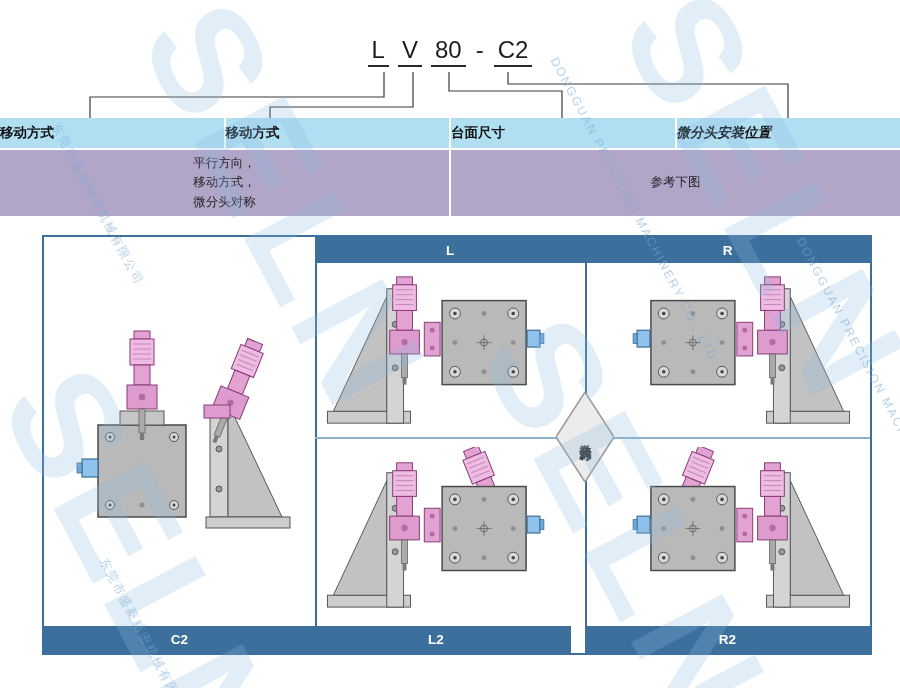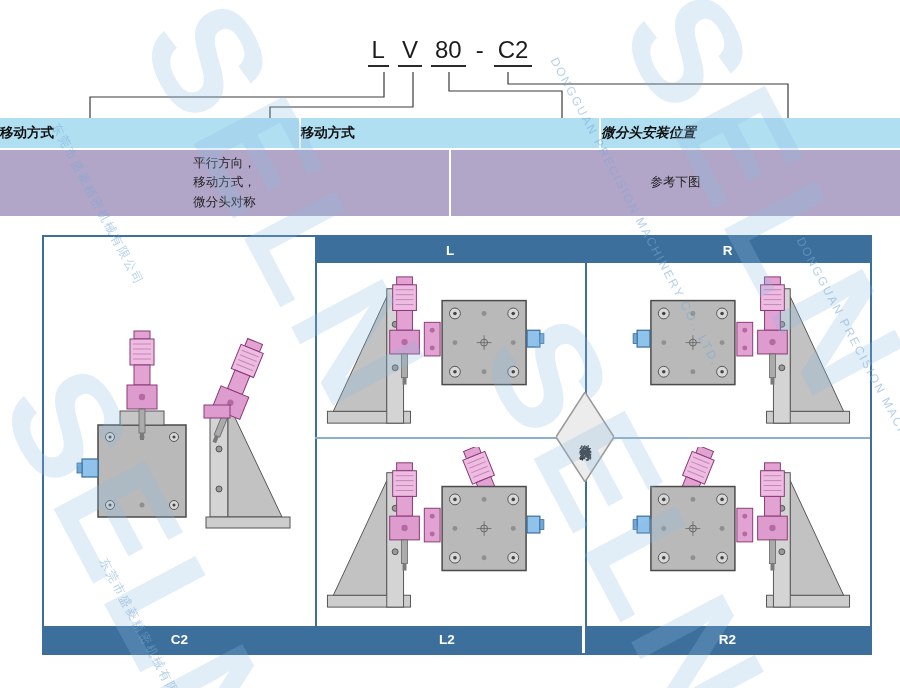--- a/index.html
+++ b/index.html
@@ -223,20 +223,21 @@
     <polyline points="413,72 413,107 270,107 270,118"></polyline>
     <polyline points="449,72 449,91 562,91 562,118"></polyline>
     <polyline points="508,72 508,84 788,84 788,118"></polyline>
   </g>
 </svg>
 
 <div class="spec-table">
   <div class="spec-header">
     <div class="cell">移动方式</div>
     <div class="cell">移动方式</div>
+    <div class="cell">台面尺寸</div>
     <div class="cell">微分头安装位置</div>
   </div>
   <div class="spec-body">
     <div class="cell">
       <div class="cell-left">
         <div>平行方向，</div>
         <div>移动方式，</div>
         <div>微分头对称</div>
       </div>
     </div>
@@ -255,21 +256,21 @@
   <div class="dg-bar" style="left:271px;top:0;width:270px;height:26px;">
     <span>L</span>
   </div>
   <div class="dg-bar" style="left:541px;top:0;width:285px;height:26px;">
     <span>R</span>
   </div>
 
   <div class="dg-bar" style="left:0;bottom:0;width:271px;height:27px;">
     <span>C2</span>
   </div>
-  <div class="dg-bar" style="left:268px;bottom:0;width:270px;height:27px;">
+  <div class="dg-bar" style="left:257px;bottom:0;width:270px;height:27px;">
     <span>L2</span>
   </div>
   <div class="dg-bar" style="left:541px;bottom:0;width:285px;height:27px;">
     <span>R2</span>
   </div>
 
   <svg class="illus" style="left:14px;top:82px;" width="240" height="225" viewBox="0 0 240 225">
     <use href="#asm-front"></use>
   </svg>
 

